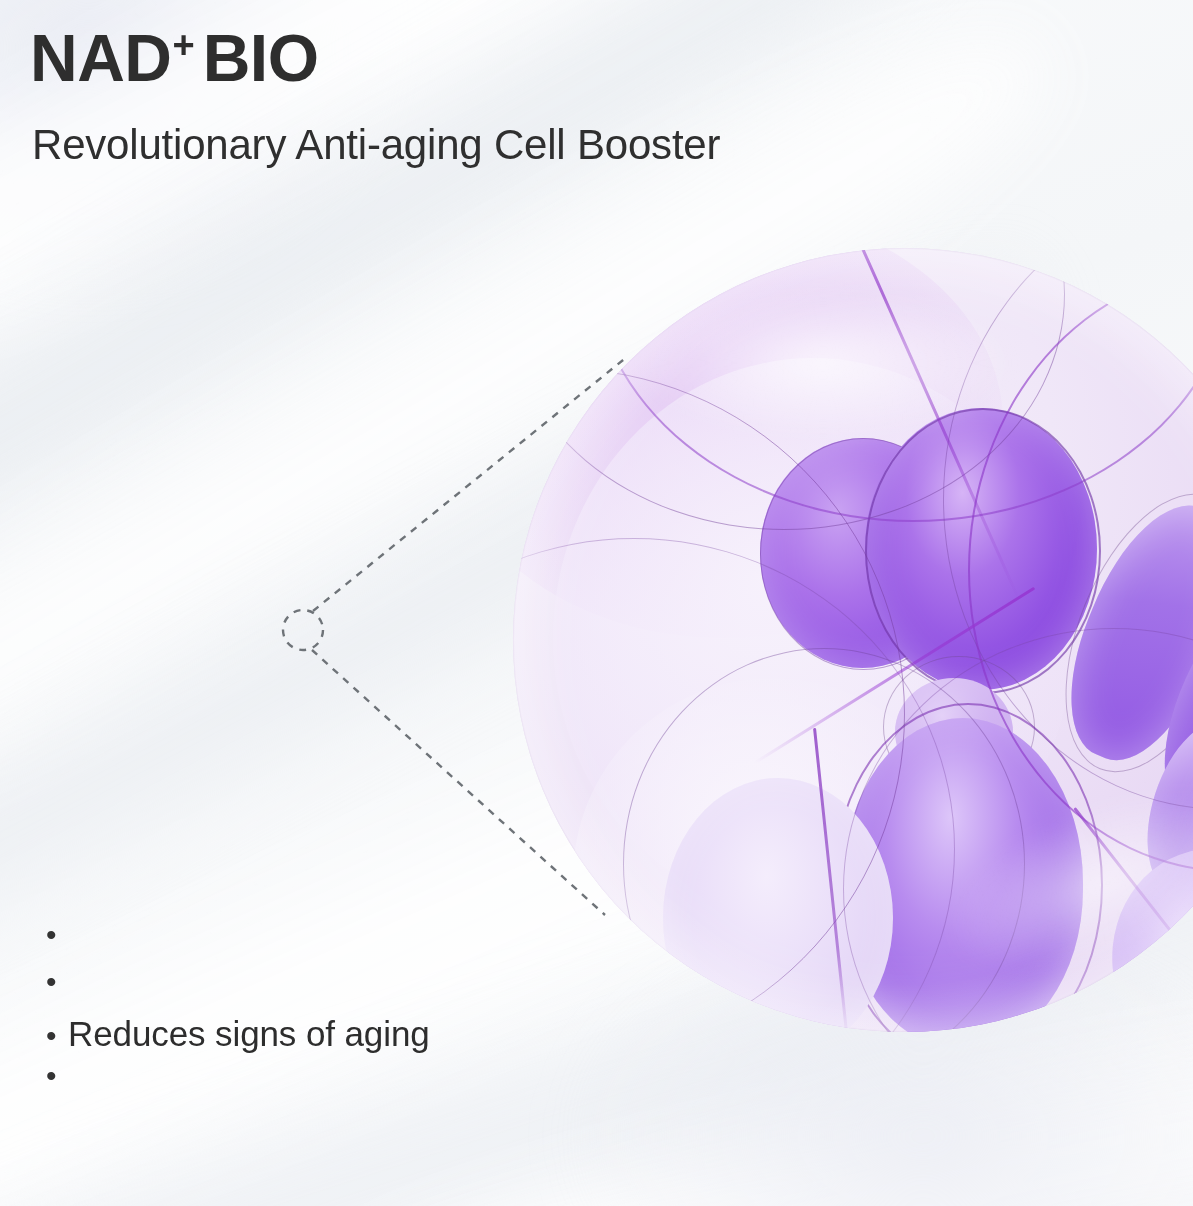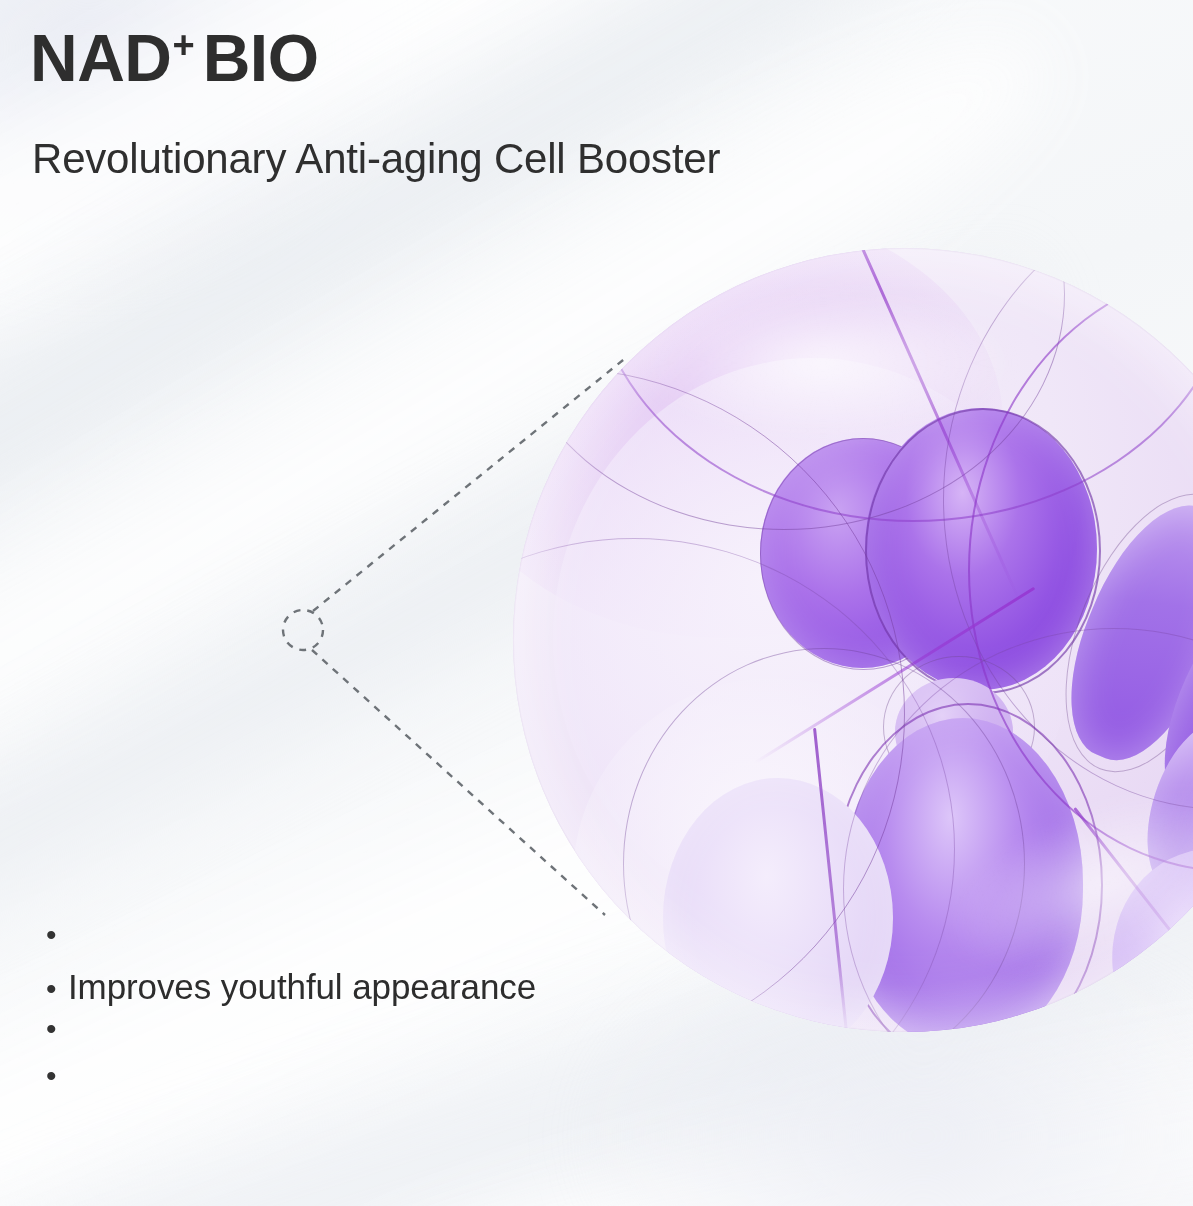--- a/index.html
+++ b/index.html
@@ -110,21 +110,21 @@
     vertical-align: super;
     line-height: 0;
     font-weight: 700;
     letter-spacing: 0;
     margin-left: 1px;
     margin-right: 8px;
   }
   .subtitle {
     position: absolute;
     left: 32px;
-    top: 135px;
+    top: 121px;
     font-size: 42px;
     font-weight: 400;
     color: #2f2f2f;
     line-height: 1.15;
     letter-spacing: -0.2px;
     white-space: nowrap;
   }
 
   
   .bullets {
@@ -317,23 +317,23 @@
   </div>
 
   <div class="subtitle">Revolutionary Anti-aging Cell Booster</div>
 
   <div class="bullets">
     <div class="bullet-row">
       <span class="bullet-dot">•</span>
     </div>
     <div class="bullet-row">
       <span class="bullet-dot">•</span>
-      <span class="bullet-text">Improves youthful appearance</span>
     </div>
     <div class="bullet-row">
       <span class="bullet-dot">•</span>
+      <span class="bullet-text">Reduces signs of aging</span>
     </div>
     <div class="bullet-row">
       <span class="bullet-dot">•</span>
     </div>
   </div>
 
 </div>
 
 </body></html>

